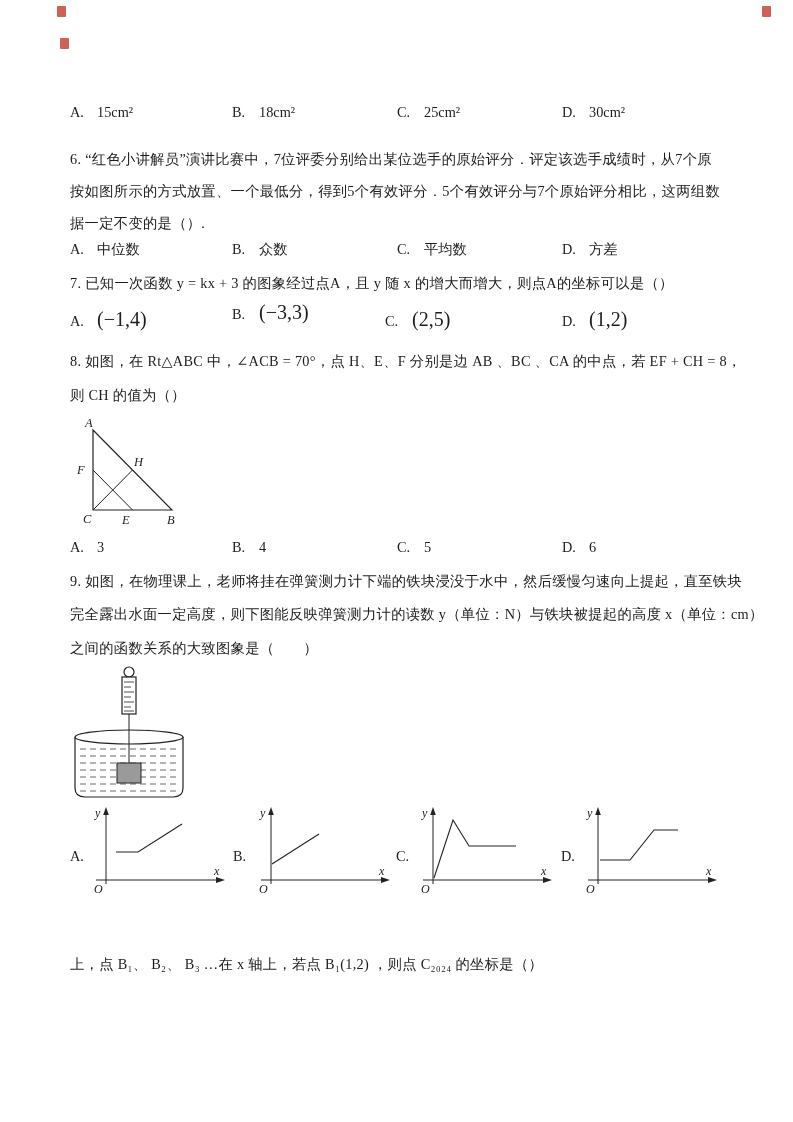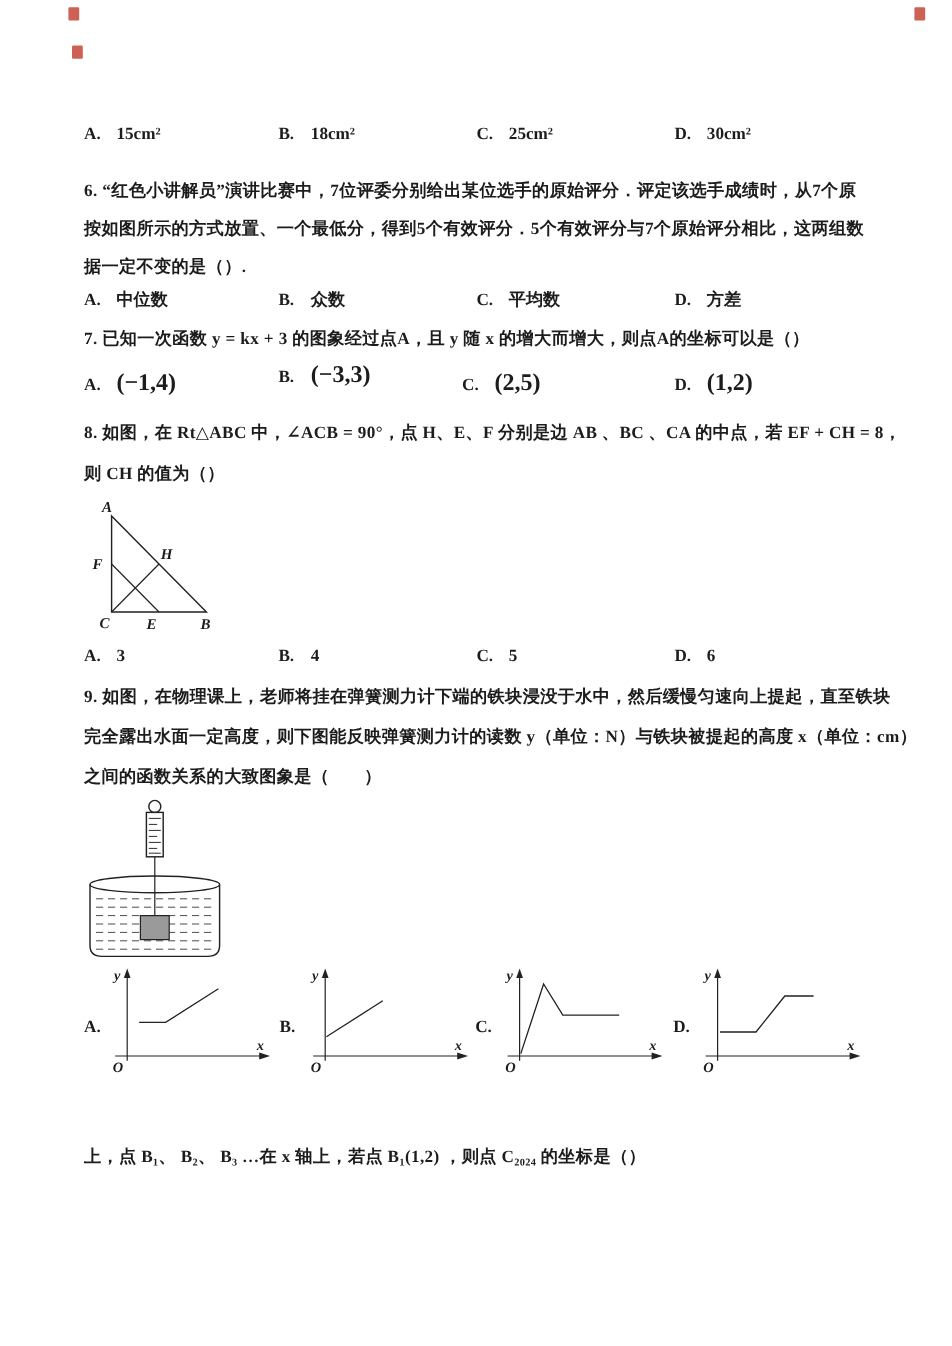--- a/index.html
+++ b/index.html
@@ -1,20 +1,20 @@
 <!DOCTYPE html>
 <html><head>
 <meta charset="utf-8">
 <style>
   *{margin:0;padding:0;box-sizing:border-box}
   html,body{background:#ffffff}
   .page{
     position:relative;width:793px;height:1122px;background:#ffffff;
     font-family:"Liberation Serif","DejaVu Serif",serif;color:#1c1c1c;
-    overflow:hidden;margin:0 auto;font-weight:bold;
+    overflow:hidden;margin:0 auto;
   }
   .tline{position:absolute;left:70px;font-size:14.3px;white-space:pre;letter-spacing:.3px;line-height:20px}
   .opt{position:absolute;font-size:14.3px;white-space:pre}
   .olab{display:inline-block;min-width:15px;margin-right:12px;font-style:normal}
   .oval{font-style:normal}
   .pval{font-size:20px}
   .red-mark{position:absolute;width:9px;height:11px;background:#c0392b;opacity:.8;border-radius:1px}
   .fig{position:absolute}
   svg text{font-family:"Liberation Serif","DejaVu Serif",serif;font-size:12.5px;font-style:italic;fill:#1c1c1c}
   svg .axis-lab{font-size:12px}
@@ -46,21 +46,21 @@
   </div>
 
   <div class="tline" style="top:273px">7. 已知一次函数 y = kx + 3 的图象经过点A，且 y 随 x 的增大而增大，则点A的坐标可以是（）</div>
   <div>
     <span class="opt" style="left:70px;top:308px"><span class="olab">A.</span><span class="oval pval">(−1,4)</span></span>
     <span class="opt" style="left:232px;top:301px"><span class="olab">B.</span><span class="oval pval">(−3,3)</span></span>
     <span class="opt" style="left:385px;top:308px"><span class="olab">C.</span><span class="oval pval">(2,5)</span></span>
     <span class="opt" style="left:562px;top:308px"><span class="olab">D.</span><span class="oval pval">(1,2)</span></span>
   </div>
 
-  <div class="tline" style="top:351px">8. 如图，在 Rt△ABC 中，∠ACB = 90°，点 H、E、F 分别是边 AB 、BC 、CA 的中点，若 EF + CH = 8，</div>
+  <div class="tline" style="top:351px">8. 如图，在 Rt△ABC 中，∠ACB = 70°，点 H、E、F 分别是边 AB 、BC 、CA 的中点，若 EF + CH = 8，</div>
   <div class="tline" style="top:385px">则 CH 的值为（）</div>
 
   <svg class="fig" style="left:74px;top:416px" width="108" height="114" viewBox="0 0 108 114">
     <polygon points="19,14 19,94 98,94" fill="none" stroke="#222" stroke-width="1.2"></polygon>
     <line x1="19" y1="54" x2="58.5" y2="94" stroke="#222" stroke-width="1"></line>
     <line x1="19" y1="94" x2="58.5" y2="54" stroke="#222" stroke-width="1"></line>
     <text x="11" y="11">A</text>
     <text x="3" y="58">F</text>
     <text x="60" y="50">H</text>
     <text x="9" y="107">C</text>

